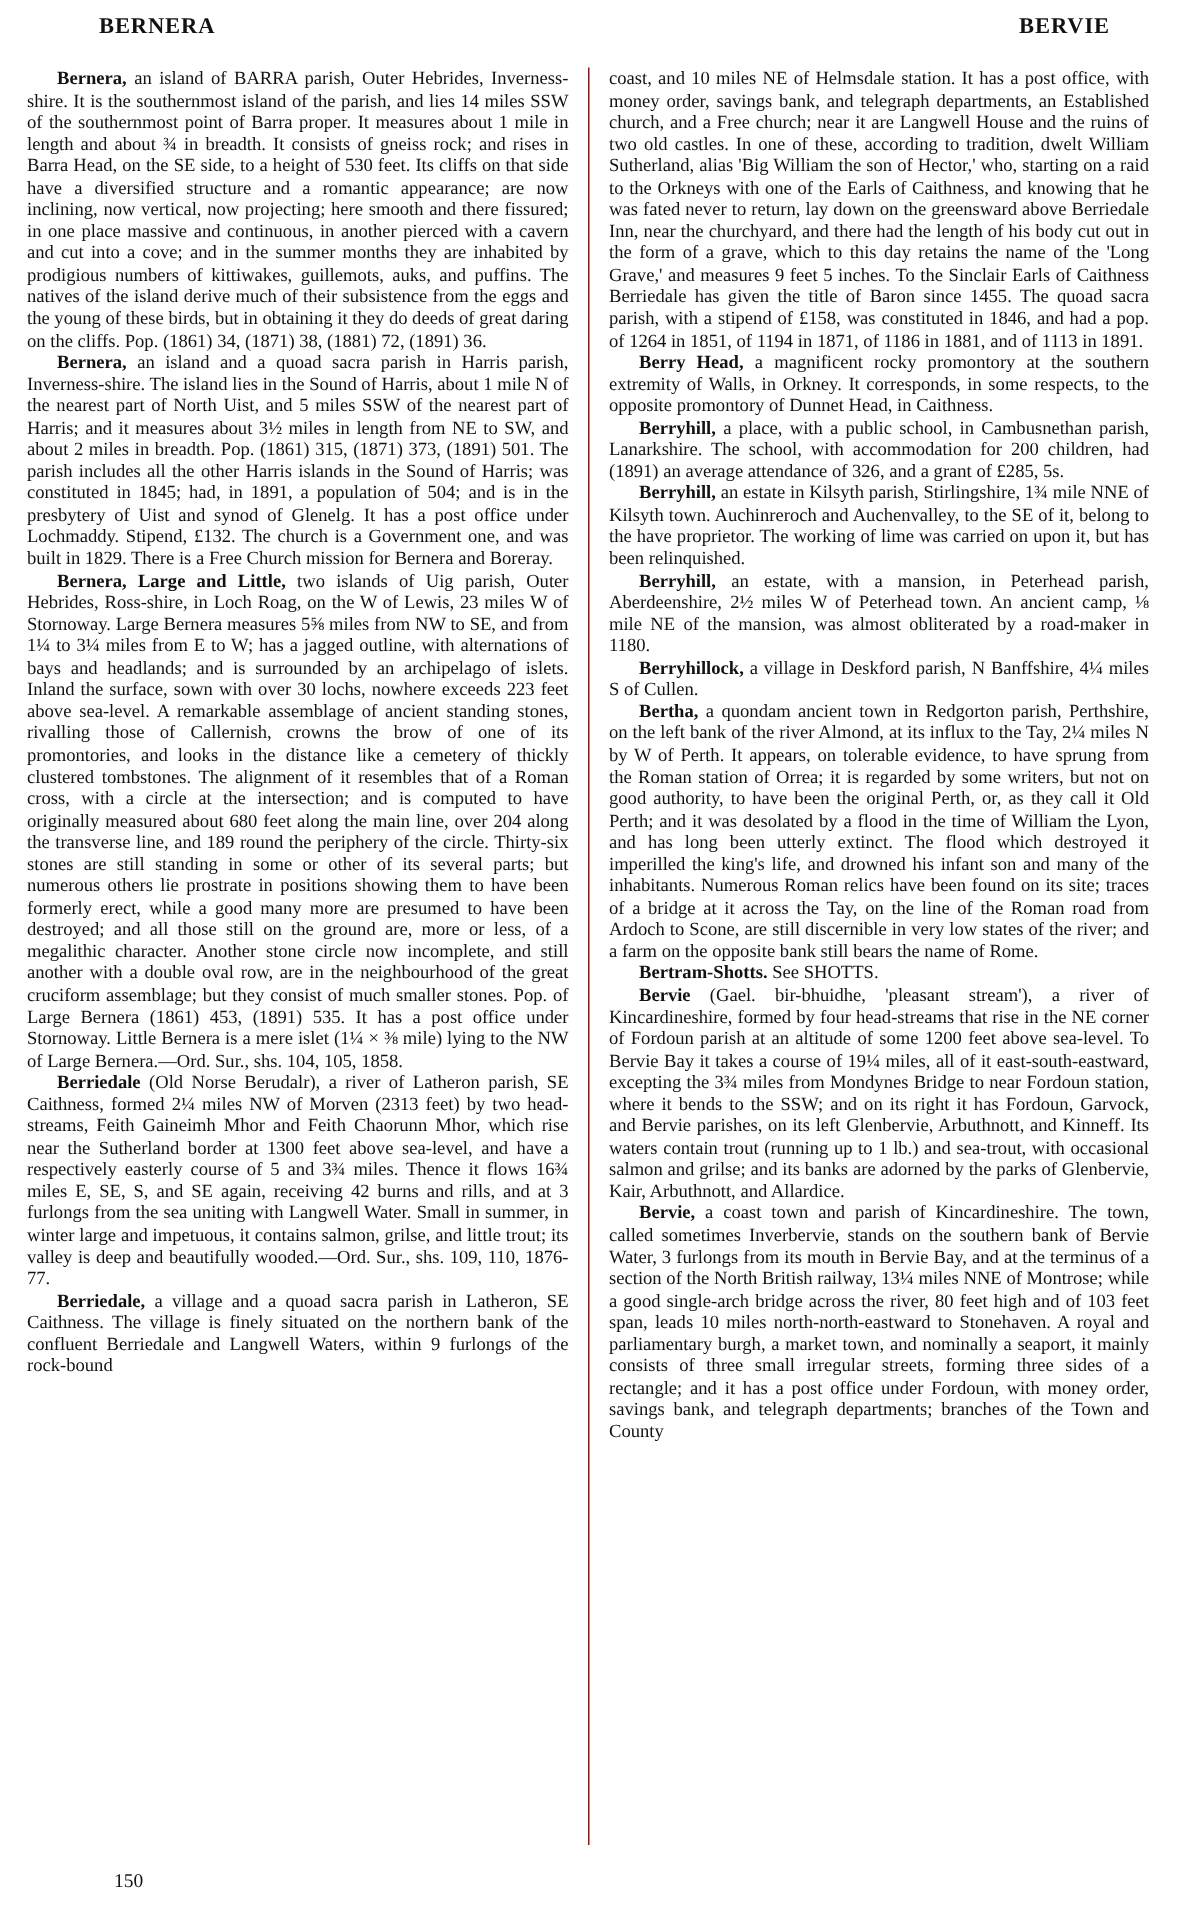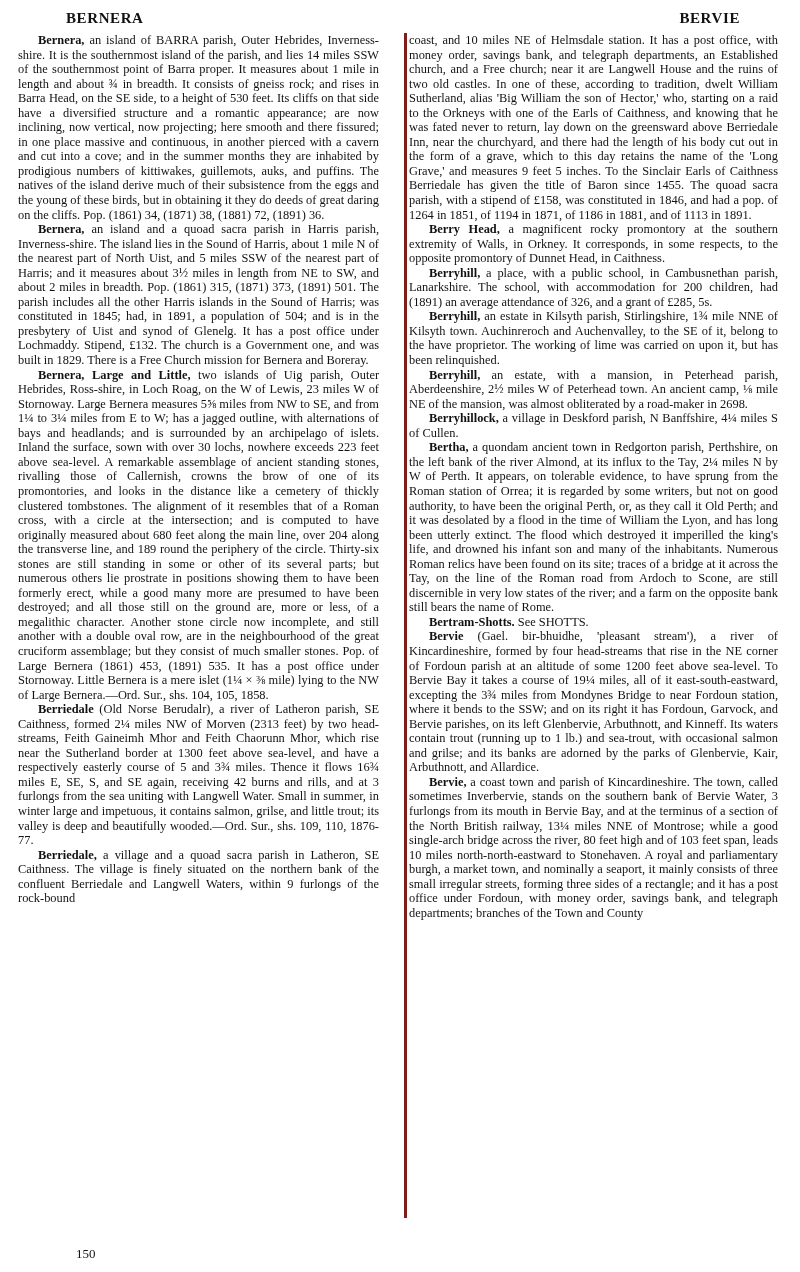--- a/index.html
+++ b/index.html
@@ -22,40 +22,40 @@
     box-sizing: border-box;
     padding: 10px 18px 0 18px;
   }
   .running-head {
     display: flex;
     justify-content: space-between;
     padding: 0 42px 0 48px;
     font-size: 15px;
     font-weight: bold;
     letter-spacing: 0.6px;
-    margin-bottom: 6px;
+    margin-bottom: 18px;
   }
   .running-head span { text-transform: uppercase; }
 
   .columns {
     display: flex;
-    gap: 12px;
+    gap: 0;
     height: 1185px;
   }
   .col {
     width: 374px;
     box-sizing: border-box;
     font-size: 12.4px;
     line-height: 14.55px;
     text-align: justify;
     text-justify: inter-word;
     hyphens: none;
   }
   .col.left { padding-right: 13px; }
-  .col.right { padding-left: 2px; border-left: 3px solid #7f1d1d; }
+  .col.right { padding-left: 13px; border-left: 1px solid #7f1d1d; }
 
   p.entry {
     margin: 0 0 0 0;
     text-indent: 20px;
   }
   .headword {
     font-weight: bold;
   }
 
   .folio {
@@ -83,21 +83,21 @@
       <p class="entry"><span class="headword">Bernera, Large and Little,</span><span> two islands of Uig parish, Outer Hebrides, Ross-shire, in Loch Roag, on the W of Lewis, 23 miles W of Stornoway. Large Bernera measures 5⅝ miles from NW to SE, and from 1¼ to 3¼ miles from E to W; has a jagged outline, with alternations of bays and headlands; and is surrounded by an archipelago of islets. Inland the surface, sown with over 30 lochs, nowhere exceeds 223 feet above sea-level. A remarkable assemblage of ancient standing stones, rivalling those of Callernish, crowns the brow of one of its promontories, and looks in the distance like a cemetery of thickly clustered tombstones. The alignment of it resembles that of a Roman cross, with a circle at the intersection; and is computed to have originally measured about 680 feet along the main line, over 204 along the transverse line, and 189 round the periphery of the circle. Thirty-six stones are still standing in some or other of its several parts; but numerous others lie prostrate in positions showing them to have been formerly erect, while a good many more are presumed to have been destroyed; and all those still on the ground are, more or less, of a megalithic character. Another stone circle now incomplete, and still another with a double oval row, are in the neighbourhood of the great cruciform assemblage; but they consist of much smaller stones. Pop. of Large Bernera (1861) 453, (1891) 535. It has a post office under Stornoway. Little Bernera is a mere islet (1¼ × ⅜ mile) lying to the NW of Large Bernera.—Ord. Sur., shs. 104, 105, 1858.</span></p>
       <p class="entry"><span class="headword">Berriedale</span><span> (Old Norse Berudalr), a river of Latheron parish, SE Caithness, formed 2¼ miles NW of Morven (2313 feet) by two head-streams, Feith Gaineimh Mhor and Feith Chaorunn Mhor, which rise near the Sutherland border at 1300 feet above sea-level, and have a respectively easterly course of 5 and 3¾ miles. Thence it flows 16¾ miles E, SE, S, and SE again, receiving 42 burns and rills, and at 3 furlongs from the sea uniting with Langwell Water. Small in summer, in winter large and impetuous, it contains salmon, grilse, and little trout; its valley is deep and beautifully wooded.—Ord. Sur., shs. 109, 110, 1876-77.</span></p>
       <p class="entry"><span class="headword">Berriedale,</span><span> a village and a quoad sacra parish in Latheron, SE Caithness. The village is finely situated on the northern bank of the confluent Berriedale and Langwell Waters, within 9 furlongs of the rock-bound</span></p>
     </div>
 
     <div class="col right">
       <p class="entry" style="text-indent:0"><span>coast, and 10 miles NE of Helmsdale station. It has a post office, with money order, savings bank, and telegraph departments, an Established church, and a Free church; near it are Langwell House and the ruins of two old castles. In one of these, according to tradition, dwelt William Sutherland, alias 'Big William the son of Hector,' who, starting on a raid to the Orkneys with one of the Earls of Caithness, and knowing that he was fated never to return, lay down on the greensward above Berriedale Inn, near the churchyard, and there had the length of his body cut out in the form of a grave, which to this day retains the name of the 'Long Grave,' and measures 9 feet 5 inches. To the Sinclair Earls of Caithness Berriedale has given the title of Baron since 1455. The quoad sacra parish, with a stipend of £158, was constituted in 1846, and had a pop. of 1264 in 1851, of 1194 in 1871, of 1186 in 1881, and of 1113 in 1891.</span></p>
       <p class="entry"><span class="headword">Berry Head,</span><span> a magnificent rocky promontory at the southern extremity of Walls, in Orkney. It corresponds, in some respects, to the opposite promontory of Dunnet Head, in Caithness.</span></p>
       <p class="entry"><span class="headword">Berryhill,</span><span> a place, with a public school, in Cambusnethan parish, Lanarkshire. The school, with accommodation for 200 children, had (1891) an average attendance of 326, and a grant of £285, 5s.</span></p>
       <p class="entry"><span class="headword">Berryhill,</span><span> an estate in Kilsyth parish, Stirlingshire, 1¾ mile NNE of Kilsyth town. Auchinreroch and Auchenvalley, to the SE of it, belong to the have proprietor. The working of lime was carried on upon it, but has been relinquished.</span></p>
-      <p class="entry"><span class="headword">Berryhill,</span><span> an estate, with a mansion, in Peterhead parish, Aberdeenshire, 2½ miles W of Peterhead town. An ancient camp, ⅛ mile NE of the mansion, was almost obliterated by a road-maker in 2698.</span></p>
+      <p class="entry"><span class="headword">Berryhill,</span><span> an estate, with a mansion, in Peterhead parish, Aberdeenshire, 2½ miles W of Peterhead town. An ancient camp, ⅛ mile NE of the mansion, was almost obliterated by a road-maker in 1180.</span></p>
       <p class="entry"><span class="headword">Berryhillock,</span><span> a village in Deskford parish, N Banffshire, 4¼ miles S of Cullen.</span></p>
       <p class="entry"><span class="headword">Bertha,</span><span> a quondam ancient town in Redgorton parish, Perthshire, on the left bank of the river Almond, at its influx to the Tay, 2¼ miles N by W of Perth. It appears, on tolerable evidence, to have sprung from the Roman station of Orrea; it is regarded by some writers, but not on good authority, to have been the original Perth, or, as they call it Old Perth; and it was desolated by a flood in the time of William the Lyon, and has long been utterly extinct. The flood which destroyed it imperilled the king's life, and drowned his infant son and many of the inhabitants. Numerous Roman relics have been found on its site; traces of a bridge at it across the Tay, on the line of the Roman road from Ardoch to Scone, are still discernible in very low states of the river; and a farm on the opposite bank still bears the name of Rome.</span></p>
       <p class="entry"><span class="headword">Bertram-Shotts.</span><span> See SHOTTS.</span></p>
       <p class="entry"><span class="headword">Bervie</span><span> (Gael. bir-bhuidhe, 'pleasant stream'), a river of Kincardineshire, formed by four head-streams that rise in the NE corner of Fordoun parish at an altitude of some 1200 feet above sea-level. To Bervie Bay it takes a course of 19¼ miles, all of it east-south-eastward, excepting the 3¾ miles from Mondynes Bridge to near Fordoun station, where it bends to the SSW; and on its right it has Fordoun, Garvock, and Bervie parishes, on its left Glenbervie, Arbuthnott, and Kinneff. Its waters contain trout (running up to 1 lb.) and sea-trout, with occasional salmon and grilse; and its banks are adorned by the parks of Glenbervie, Kair, Arbuthnott, and Allardice.</span></p>
       <p class="entry"><span class="headword">Bervie,</span><span> a coast town and parish of Kincardineshire. The town, called sometimes Inverbervie, stands on the southern bank of Bervie Water, 3 furlongs from its mouth in Bervie Bay, and at the terminus of a section of the North British railway, 13¼ miles NNE of Montrose; while a good single-arch bridge across the river, 80 feet high and of 103 feet span, leads 10 miles north-north-eastward to Stonehaven. A royal and parliamentary burgh, a market town, and nominally a seaport, it mainly consists of three small irregular streets, forming three sides of a rectangle; and it has a post office under Fordoun, with money order, savings bank, and telegraph departments; branches of the Town and County</span></p>
     </div>
   </div>
 
   <div class="folio">150</div>
 </div>

